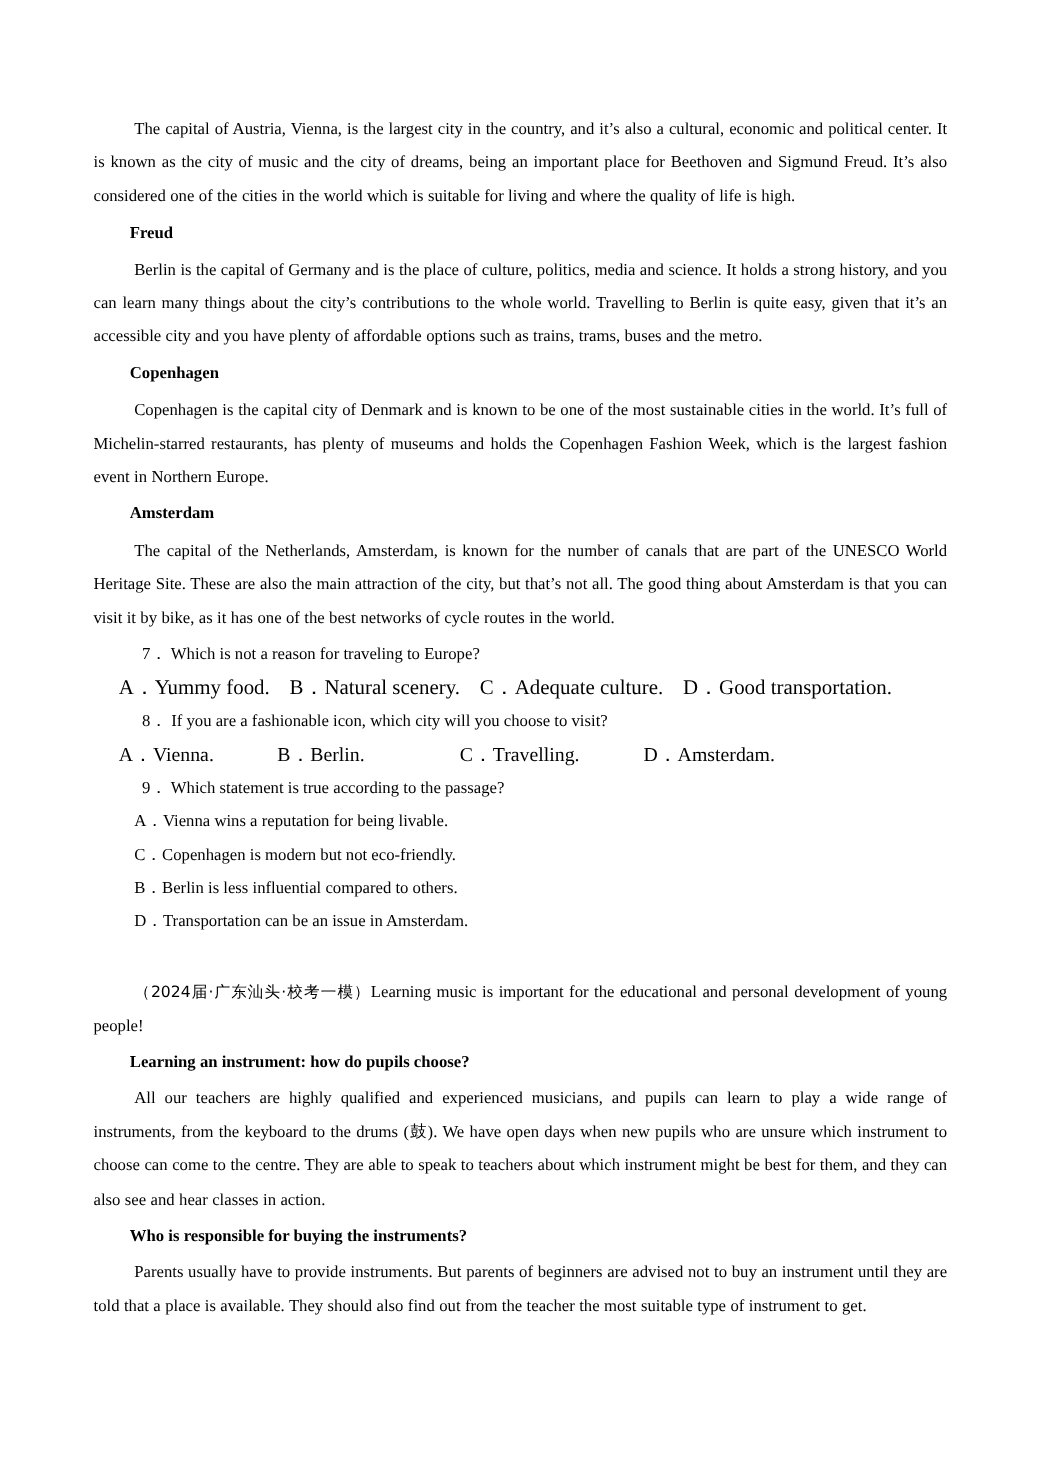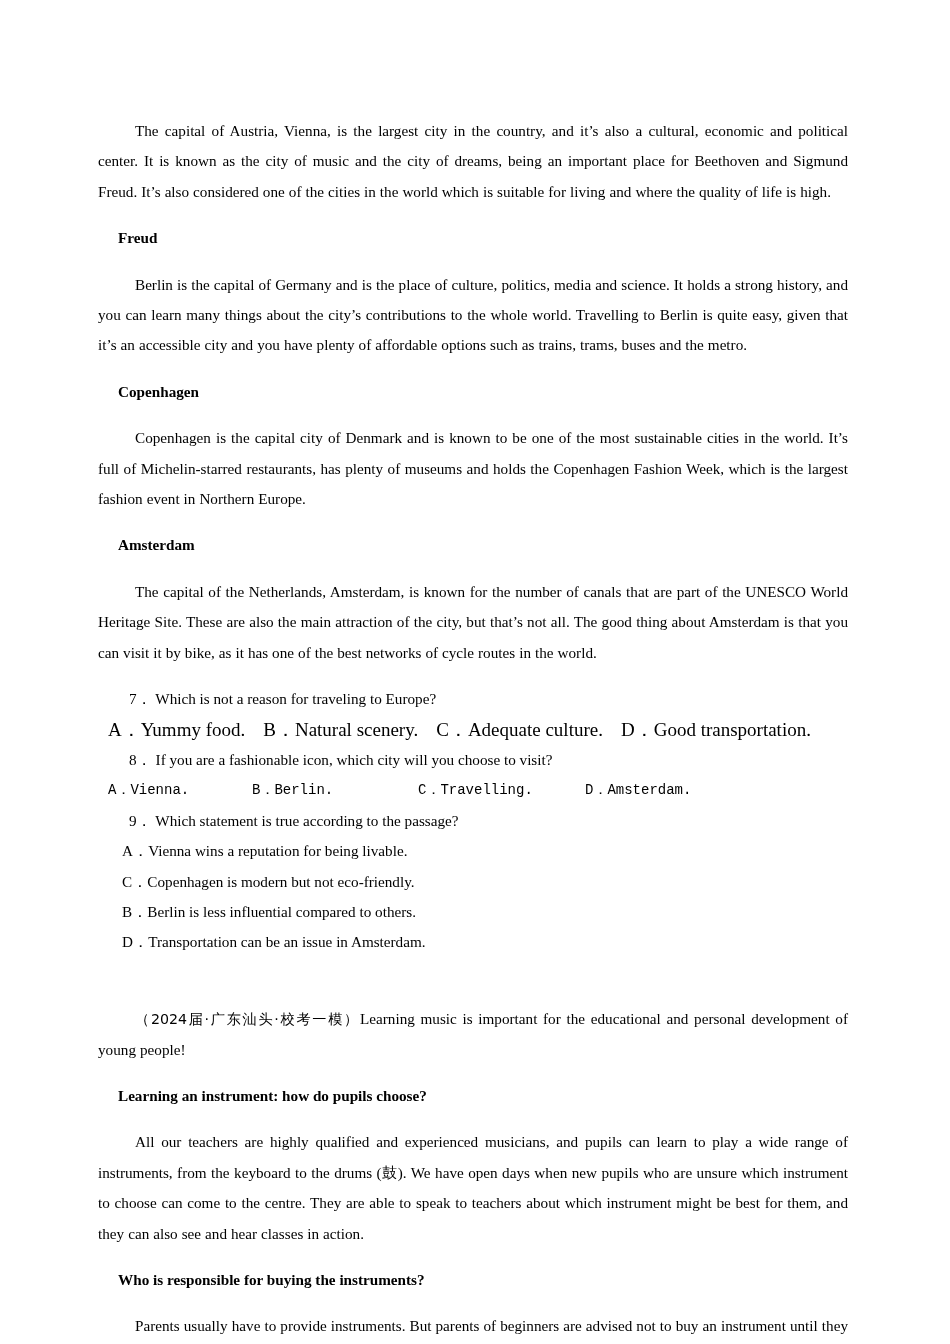--- a/index.html
+++ b/index.html
@@ -22,21 +22,21 @@
     padding: 0;
     overflow: hidden;
   }
   .content {
     position: absolute;
     left: 82px;
     top: 100px;
     width: 782px;
   }
   p, div.line {
-    margin: 16px;
+    margin: 3px;
     padding: 0;
   }
   .para {
     font-size: 15.2px;
     line-height: 30.4px;
     text-align: justify;
     text-justify: inter-word;
     text-indent: 37px;
     word-spacing: 0.2px;
   }
@@ -61,27 +61,26 @@
     font-size: 19px;
     line-height: 30.4px;
     margin-left: 26px;
     white-space: nowrap;
     font-family: Liberation Serif, serif;
   }
   .opts-inline .opt {
     display: inline-block;
   }
   .opts-cols {
-    font-size: 14px;
+    font-size: 18px;
     line-height: 30.4px;
     margin-left: 26px;
     position: relative;
     height: 30.4px;
     white-space: nowrap;
-    font-family: Liberation Mono, monospace;
   }
   .opts-cols .opt {
     position: absolute;
     top: 0;
   }
   .opt-stack {
     font-size: 15.2px;
     line-height: 30.4px;
     margin-left: 40px;
     white-space: nowrap;

